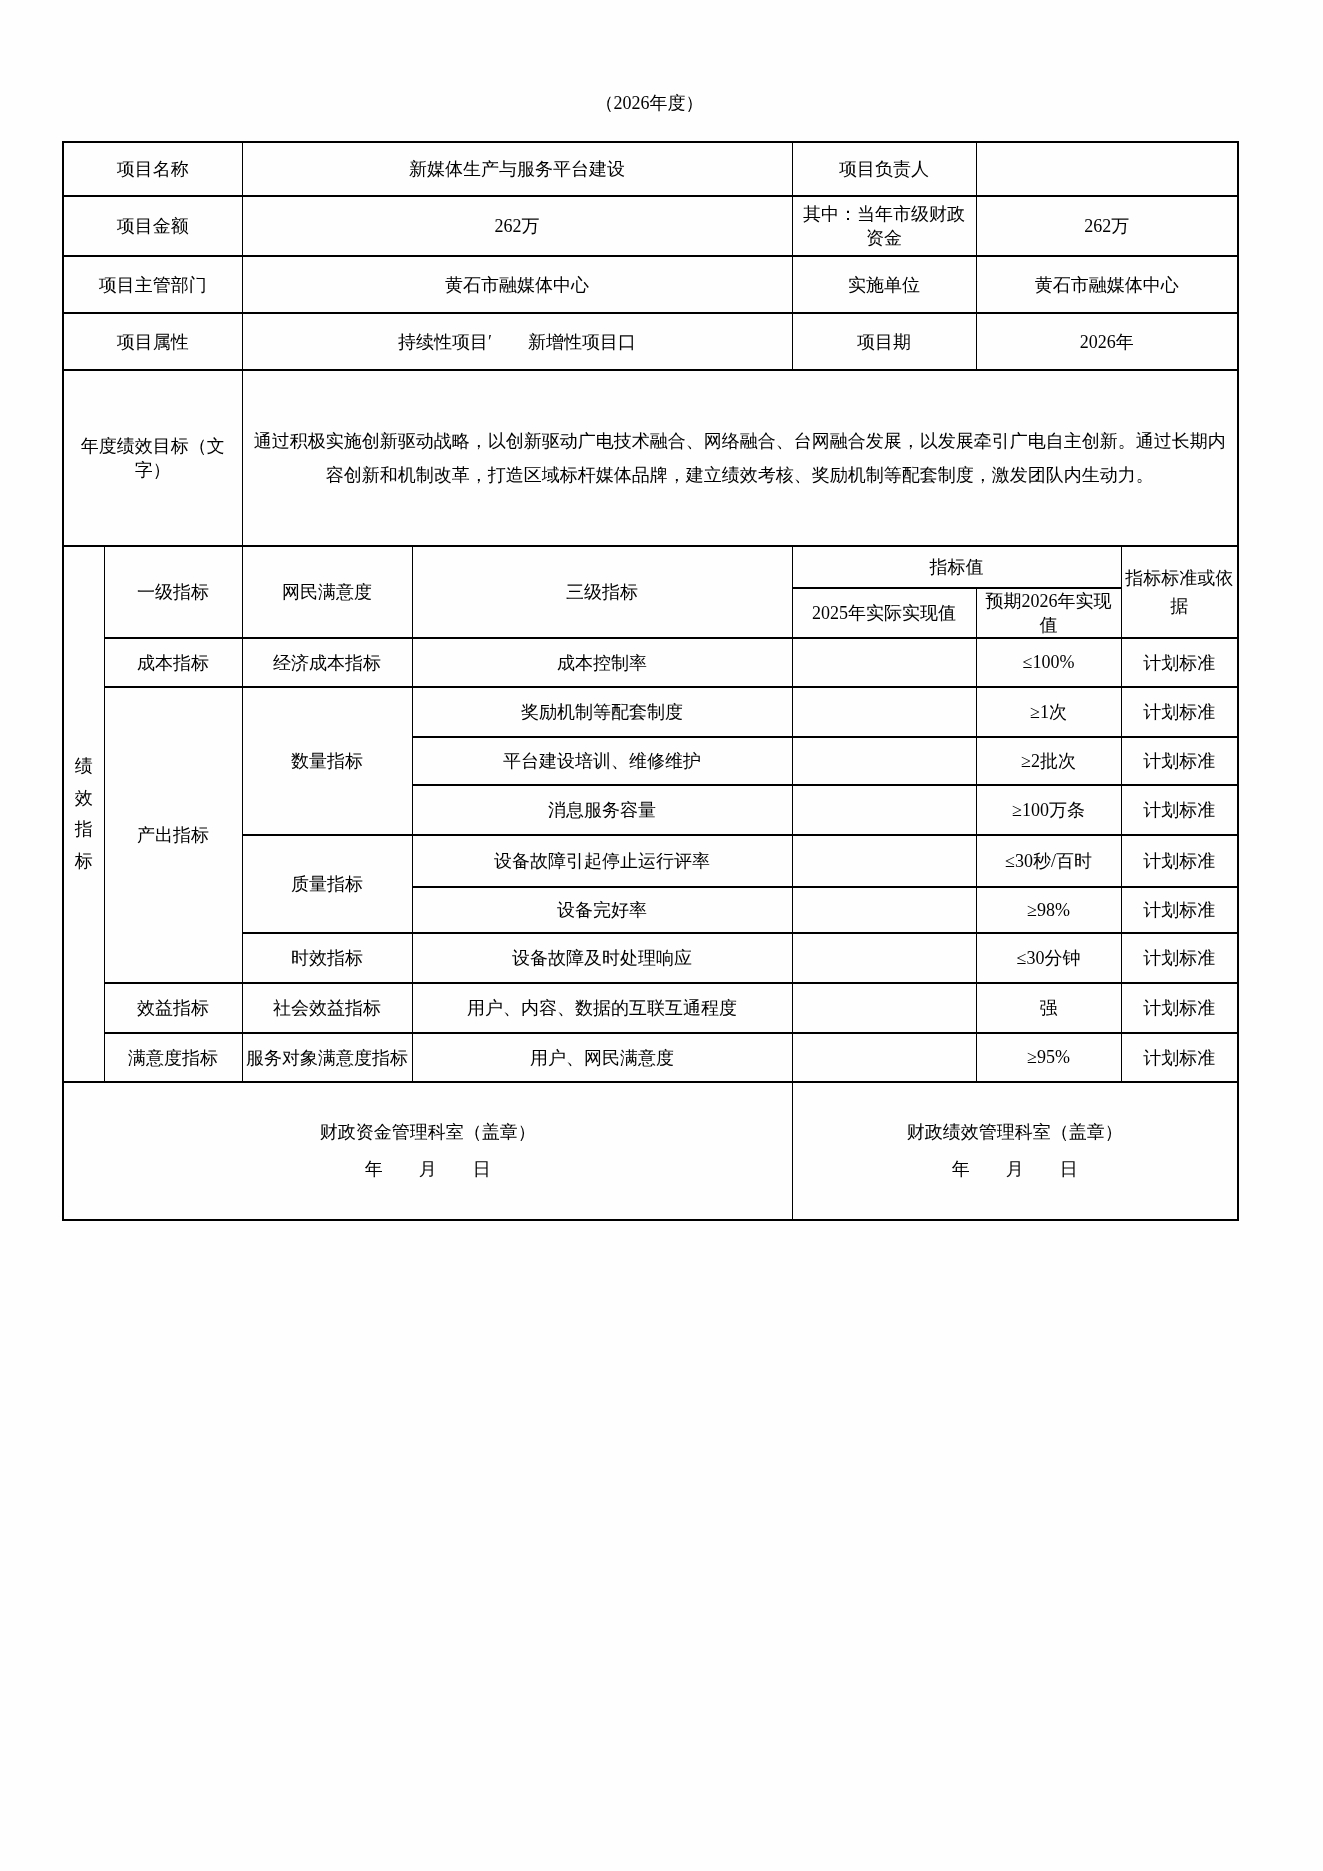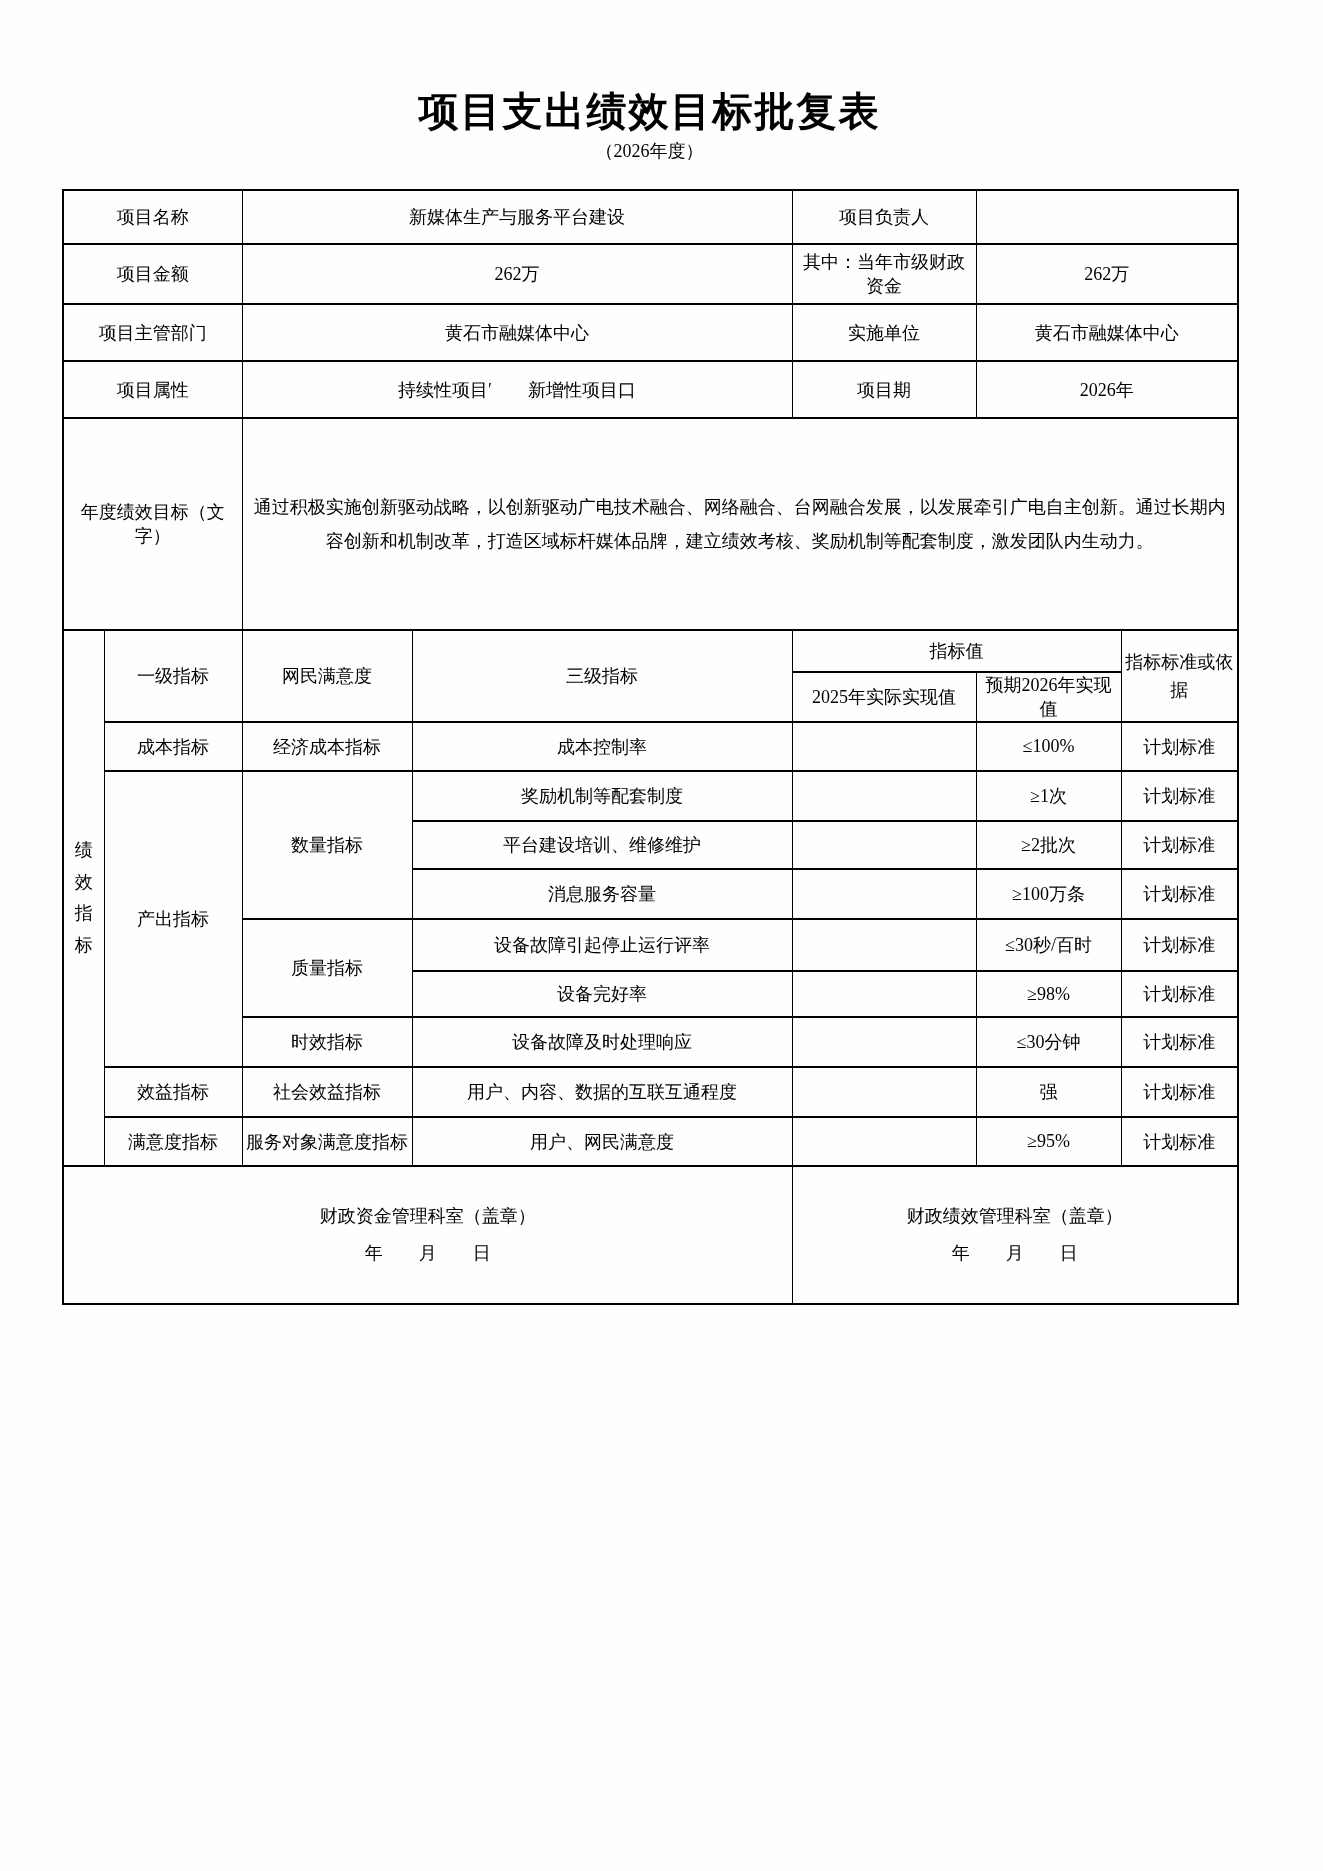--- a/index.html
+++ b/index.html
@@ -40,21 +40,21 @@
     text-align:center;
     vertical-align:middle;
     font-size:18px;
     padding:0 3px;
     overflow:hidden;
   }
   table.form{border:2px solid #000;padding-left:18px;}
   tr.h54{height:54px;}
   tr.h60{height:60px;}
   tr.h57{height:57px;}
-  tr.h176{height:212px;}
+  tr.h176{height:176px;}
   tr.h42{height:42px;}
   tr.h43{height:43px;}
   tr.h49{height:49px;}
   tr.h50{height:50px;}
   tr.h48{height:48px;}
   tr.h52{height:52px;}
   tr.h46{height:46px;}
   tr.h138{height:138px;}
   td.goal-label{padding:0 12px;}
   td.goal-text{
@@ -73,21 +73,20 @@
     font-size:18px;
   }
   td.sign div{line-height:2.1;}
 </style>
 </head>
 <body>
 
 <div class="page">
   <div class="doc">
 
-    <h1 class="doc-title">项目支出绩效目标批复表</h1>
     <div class="doc-subtitle">（2026年度）</div>
 
     <table class="form">
       <colgroup>
         <col style="width:41px">
           <col style="width:138px">
           <col style="width:170px">
         <col style="width:380px">
           <col style="width:184px">
           <col style="width:145px">

